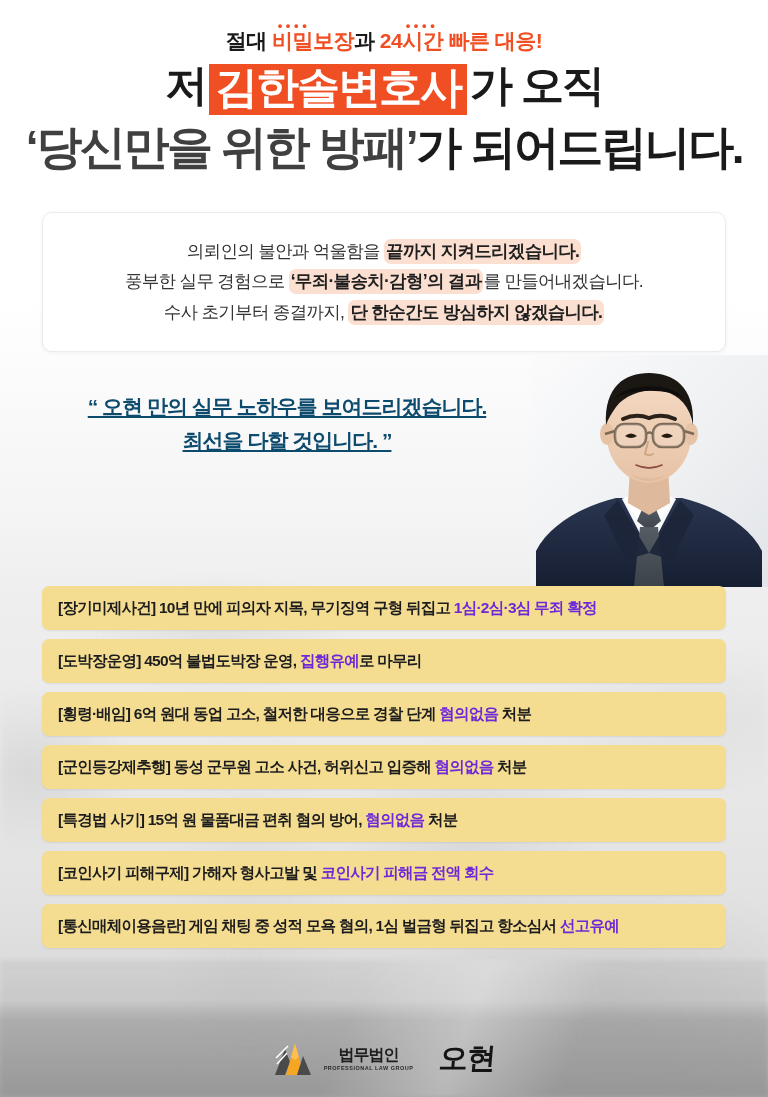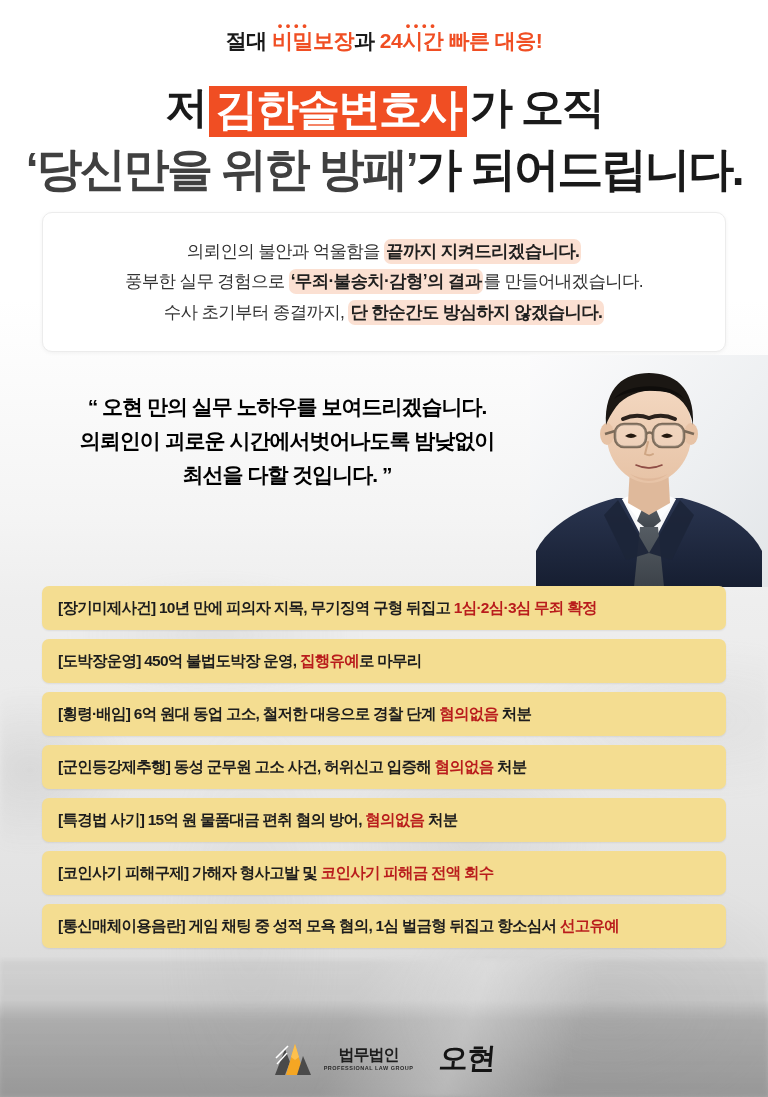--- a/index.html
+++ b/index.html
@@ -66,21 +66,21 @@
   .tagline .dots {
     position:absolute; top:-11px; left:0; width:100%;
     font-size:13px; letter-spacing:0; color:#f04e23; line-height:1;
     pointer-events:none;
   }
   .dots .grp { position:absolute; white-space:pre; font-weight:900; }
   .dots .g1 { left:52px; }
   .dots .g2 { left:180px; }
 
   .headline1 {
-    margin-top:34px;
+    margin-top:12px;
     font-size:43px; font-weight:900; letter-spacing:-2px;
     color:#1a1a1a; line-height:1.02; white-space:nowrap;
   }
   .hl-box {
     display:inline-block;
     background:#f04e23; color:#ffffff;
     padding:2px 6px 5px 6px;
     margin:0 3px;
     vertical-align:-2px;
   }
@@ -120,22 +120,22 @@
     overflow:hidden;
   }
   .portrait svg { display:block; width:238px; height:232px; }
 
   
   .quote {
     position:absolute; left:52px; top:390px; width:470px;
     text-align:center;
   }
   .q-line {
-    font-size:21px; font-weight:700; color:#000000;
-    letter-spacing:-1px; line-height:1.62; white-space:nowrap;
+    font-size:21px; font-weight:700; color:#0c4a6e;
+    letter-spacing:-1px; line-height:1.62; white-space:nowrap;text-decoration:underline;
   }
   .signature {
     margin-top:14px; padding-right:18px;
     text-align:right; white-space:nowrap;
   }
   .sig-name {
     font-size:27px; font-weight:700; color:#1a1a1a;
     letter-spacing:4px;
   }
   .sig-title {
@@ -153,21 +153,21 @@
     background:#f4dd91;
     border-radius:7px;
     display:flex; align-items:center;
     padding:0 16px;
     box-shadow:0 1px 2px rgba(0,0,0,.07);
   }
   .case-text {
     font-size:15.5px; font-weight:600; color:#1c1c1c;
     letter-spacing:-.75px; white-space:nowrap; line-height:1;
   }
-  .case-text .res { color:#b91c1c; font-weight:700; }
+  .case-text .res { color:#6d28d9; font-weight:700; }
 
   
   .footer {
     position:absolute; left:0; right:0; bottom:0; height:76px;
     display:flex; align-items:center; justify-content:center;
     gap:11px;
   }
   .logo-mark { width:40px; height:34px; }
   .logo-mark svg { display:block; width:40px; height:34px; }
   .logo-words { display:flex; align-items:center; gap:26px;text-align:right; }
@@ -298,21 +298,20 @@
         <path d="M106 110 q13 7 26 0 q-13 4 -26 0Z" fill="#b9695f"></path>
         <path d="M106 110 q13 6 26 0" stroke="#8d4d45" stroke-width="1.6" fill="none" stroke-linecap="round"></path>
 
         <path d="M100 119 q19 9 38 0 q-19 14 -38 0Z" fill="#d8ab8c" opacity=".45"></path>
       </g>
     </svg>
   </div>
 
   <div class="quote">
     <div class="q-line">“ 오현 만의 실무 노하우를 보여드리겠습니다.</div>
-    <div class="q-line">의뢰인이 괴로운 시간에서벗어나도록 밤낮없이</div>
     <div class="q-line">최선을 다할 것입니다. ”</div>
   </div>
 
   <div class="cases">
 
     <div class="case-bar">
       <span class="case-text"><span>[장기미제사건]</span><span> 10년 만에 피의자 지목, 무기징역 구형 뒤집고 </span><span class="res">1심·2심·3심 무죄 확정</span><span></span></span>
     </div>
 
     <div class="case-bar">

